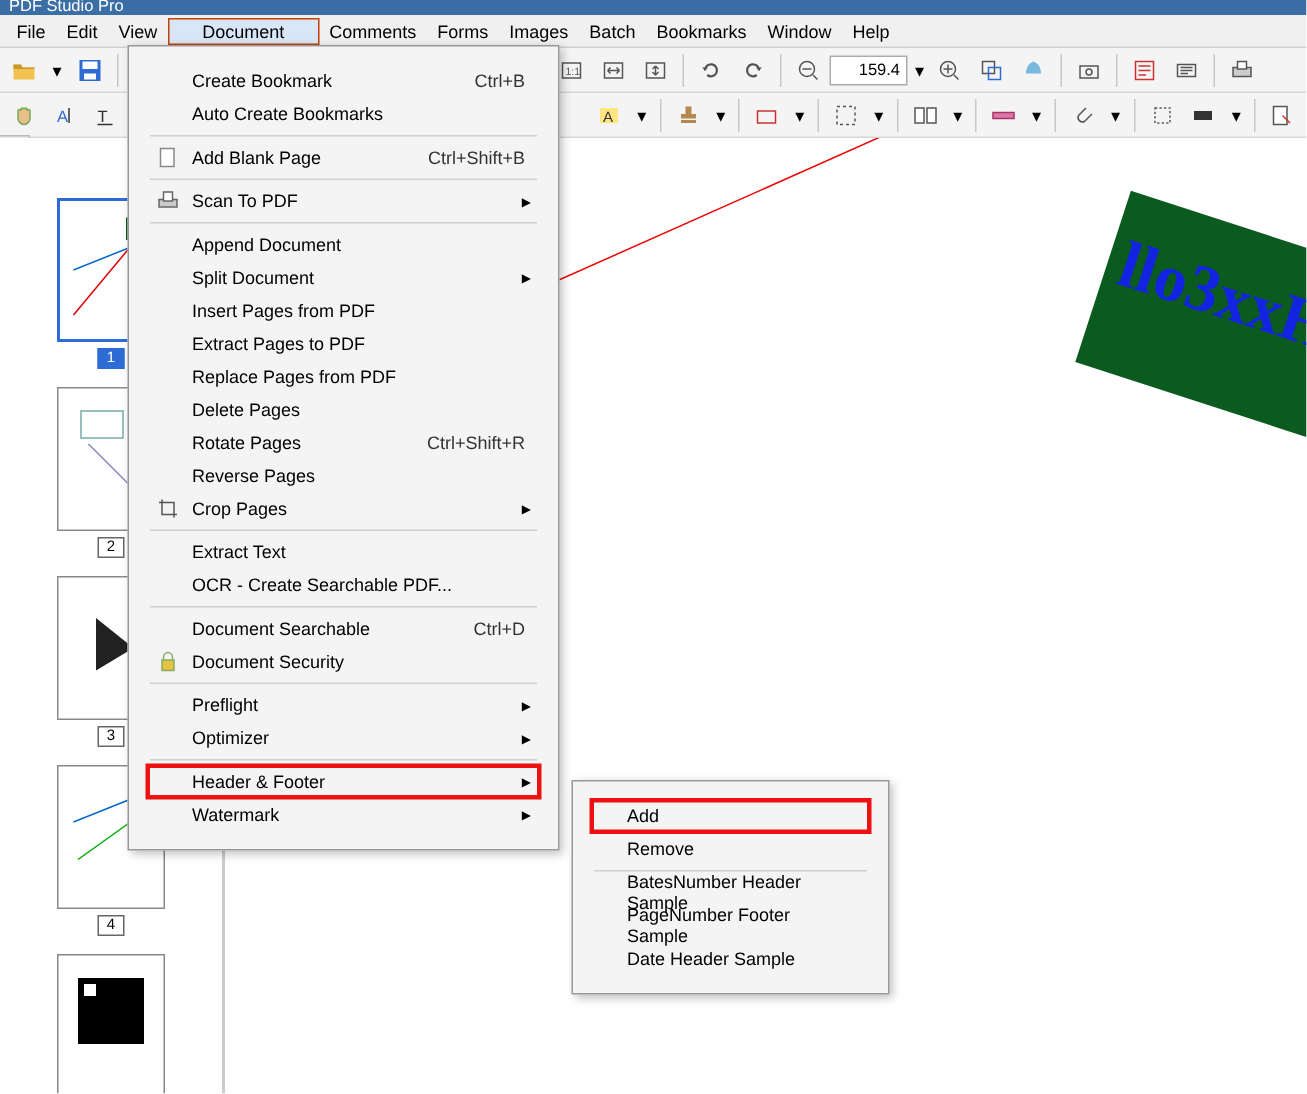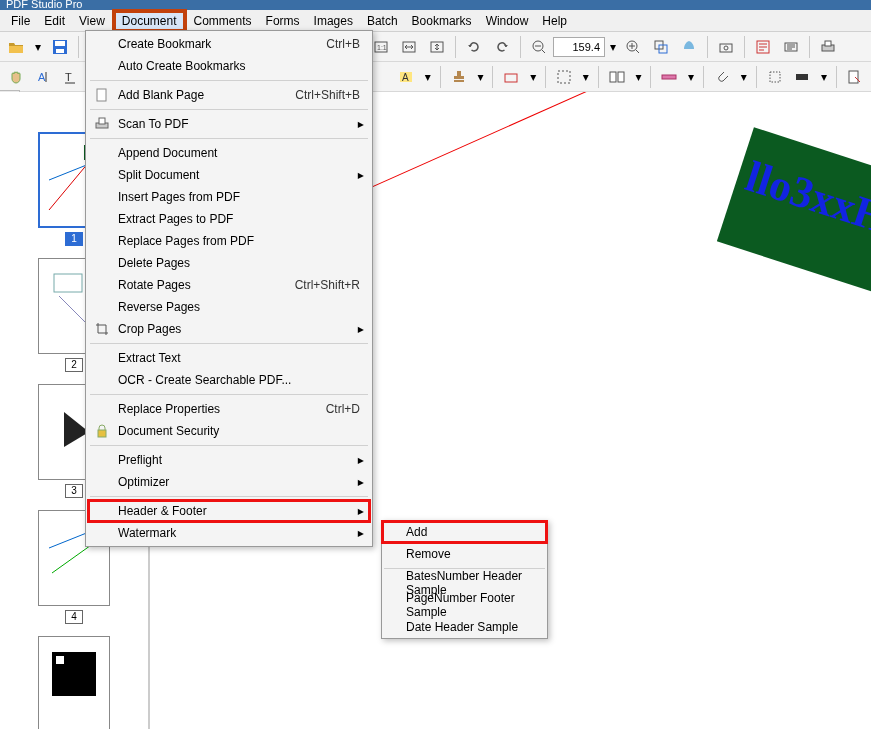--- a/index.html
+++ b/index.html
@@ -4,21 +4,21 @@
 <style>
 * { margin: 0; padding: 0; box-sizing: border-box; }
 body { font-family: "Segoe UI", Tahoma, sans-serif; font-size: 12px; background: #fff; width: 871px; height: 729px; overflow: hidden; position: relative; }
 
 
 .titlebar { height: 10px; background: #3a6ea5; color: #fff; display: flex; align-items: flex-end; padding: 0 6px; font-size: 11px; overflow: hidden; }
 
 
 .menubar { height: 22px; background: #f0f0f0; display: flex; align-items: center; padding: 0 4px; border-bottom: 1px solid #d0d0d0; }
 .menubar .mi { padding: 2px 7px; cursor: default; }
-.menubar .mi.active { background: #d8e6f8; border: 4px solid #c2410c; padding: 1px 6px; }
+.menubar .mi.active { background: #d8e6f8; border: 1px solid #c2410c; padding: 1px 22px; }
 
 
 .toolbar { background: #f4f4f4; border-bottom: 1px solid #d8d8d8; display: flex; align-items: center; padding: 2px 4px; gap: 4px; height: 30px; }
 .toolbar .tbtn { width: 24px; height: 24px; display: inline-flex; align-items: center; justify-content: center; border: 1px solid transparent; border-radius: 2px; }
 .toolbar .sep { width: 1px; height: 22px; background: #c8c8c8; margin: 0 2px; }
 .zoom-ctl { display: inline-flex; align-items: center; gap: 2px; }
 .zoom-field { width: 52px; height: 20px; font-size: 11px; border: 1px solid #aaa; padding: 0 4px; text-align: right; }
 
 
 .left-tab { position: absolute; left: 0; top: 90px; width: 20px; height: 60px; background: #eaeaea; border: 1px solid #bbb; border-right: none; writing-mode: vertical-rl; text-orientation: mixed; transform: rotate(180deg); font-size: 11px; display: flex; align-items: center; justify-content: center; }
@@ -31,30 +31,30 @@
 .thumb-panel { width: 150px; background: #fff; border-right: 2px solid #ccc; padding-top: 32px; overflow: hidden; }
 .doc-view { flex: 1; background: #fff; position: relative; overflow: hidden; }
 
 
 .thumb { width: 72px; height: 96px; border: 1px solid #888; margin: 8px auto 0; background: #fff; display: flex; align-items: center; justify-content: center; position: relative; }
 .thumb.sel { border: 2px solid #2d6cd4; }
 .thumb-num { width: 18px; height: 14px; border: 1px solid #666; margin: 4px auto 12px; font-size: 10px; text-align: center; line-height: 12px; }
 .thumb-num.sel { background: #2d6cd4; color: #fff; border-color: #2d6cd4; }
 
 
-.dropdown { position: absolute; left: 85px; top: 30px; width: 288px; background: #f4f4f4; border: 1px solid #999; box-shadow: 2px 2px 6px rgba(0,0,0,.25); z-index: 50; padding: 2px; }
+.dropdown { position: absolute; left: 85px; top: 30px; width: 288px; background: #f4f4f4; border: 1px solid #999; box-shadow: 2px 2px 6px rgba(0,0,0,.25); z-index: 50; padding: 12px; }
 .dropdown .row { display: flex; align-items: center; height: 22px; padding: 0 10px 0 30px; position: relative; }
 .dropdown .row .kb { margin-left: auto; color: #333; }
 .dropdown .row .arr { position: absolute; right: 6px; font-size: 8px; }
 .dropdown .row .ico { position: absolute; left: 6px; width: 16px; height: 16px; }
 .dropdown .div { height: 1px; background: #d0d0d0; margin: 3px 2px; }
 .dropdown .row.hl { outline: 3px solid #e11; outline-offset: -2px; }
 
 
-.submenu { position: absolute; left: 381px; top: 520px; width: 167px; background: #f4f4f4; border: 1px solid #999; box-shadow: 2px 2px 6px rgba(0,0,0,.25); z-index: 60; padding: 0; }
+.submenu { position: absolute; left: 381px; top: 520px; width: 212px; background: #f4f4f4; border: 1px solid #999; box-shadow: 2px 2px 6px rgba(0,0,0,.25); z-index: 60; padding: 12px; }
 .submenu .row { display: flex; align-items: center; height: 22px; padding: 0 10px 0 24px; }
 .submenu .row.hl { outline: 3px solid #e11; outline-offset: -2px; }
 .submenu .div { height: 1px; background: #d0d0d0; margin: 3px 2px; }
 
 
 .doc-art { position: absolute; inset: 0; }
 .redline { position: absolute; width: 900px; height: 1px; background: #e00; top: 220px; left: -60px; transform: rotate(-24deg); transform-origin: left center; }
 .bluetxt { position: absolute; right: -20px; top: 80px; color: #1224e2; font-size: 44px; font-weight: bold; transform: rotate(18deg); font-family: Georgia, serif; }
 .greenbox { position: absolute; right: -40px; top: 60px; width: 180px; height: 120px; background: #0b5a20; transform: rotate(18deg); }
 
@@ -401,21 +401,21 @@
     </div>
     <div class="div"></div>
     <div class="row">
       <span>Extract Text</span>
     </div>
     <div class="row">
       <span>OCR - Create Searchable PDF...</span>
     </div>
     <div class="div"></div>
     <div class="row">
-      <span>Replace Properties</span>
+      <span>Document Searchable</span>
       <span class="kb">Ctrl+D</span>
     </div>
     <div class="row">
       <span class="ico">
         <svg class="ic" viewBox="0 0 16 16">
           <rect x="4" y="7" width="8" height="7" fill="#e6c040" stroke="#8a6"></rect>
           <path fill="none" stroke="#8a6" d="M5 7V5a3 3 0 0 1 6 0v2"></path>
         </svg>
       </span>
       <span>Document Security</span>

